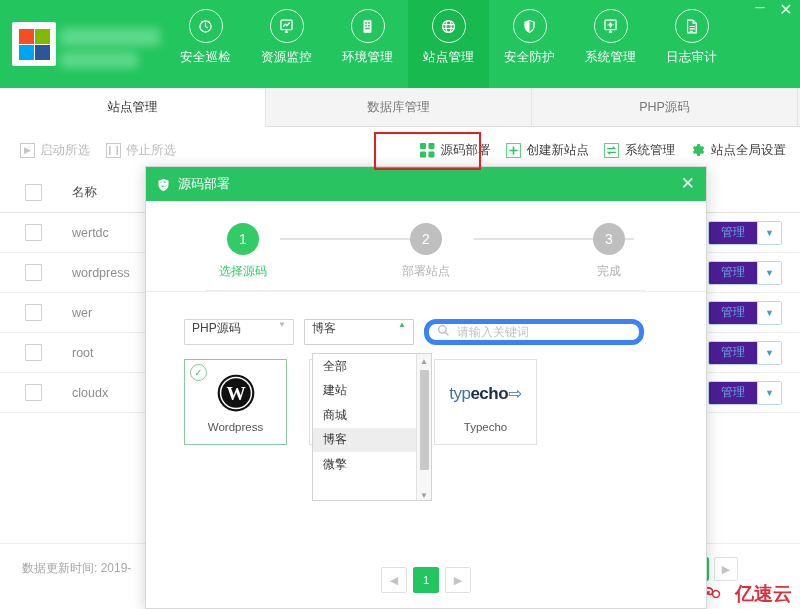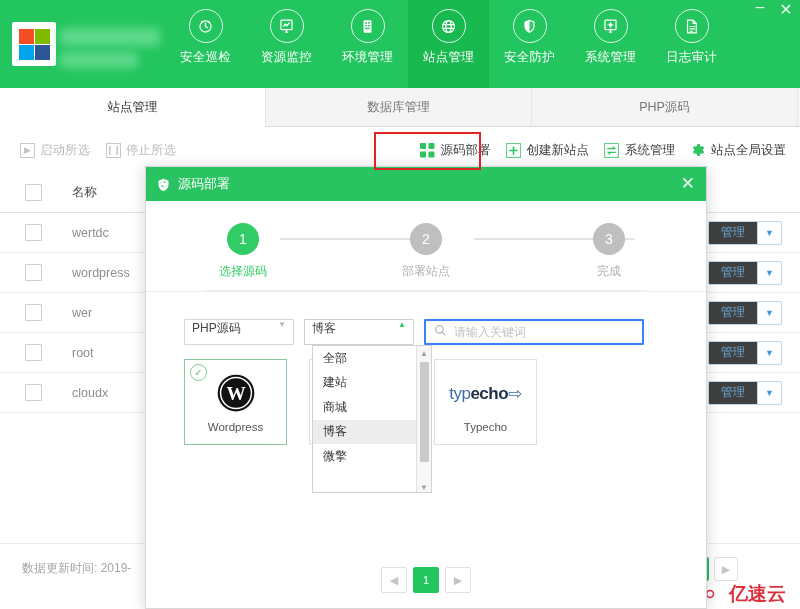--- a/index.html
+++ b/index.html
@@ -98,21 +98,21 @@
     margin-left:25px; border-radius:1px;
   }
   .tname { margin-left:30px; font-size:12.5px; color:#8d8d8d; }
   .trow.head .tname { color:#4b4b4b; }
   .mgbtn {
     position:absolute; right:18px; display:flex; height:24px;
     border:1px solid #bcd9ee; border-radius:2px; overflow:hidden;
   }
   .mgbtn .lbl {
     width:48px; display:flex; align-items:center; justify-content:center;
-    font-size:12px; color:#6aa8d8; background:#404040;
+    font-size:12px; color:#6aa8d8; background:#4c1d95;
   }
   .mgbtn .arw {
     width:24px; display:flex; align-items:center; justify-content:center;
     background:#fff; border-left:1px solid #bcd9ee; color:#3d9ae0; font-size:9px;
   }
 
   
   .footer {
     position:absolute; left:0; top:543px; width:800px; height:66px;
     background:#fff; border-top:1px solid #ececec;
@@ -120,21 +120,21 @@
   .upd { position:absolute; left:22px; top:16px; font-size:12px; color:#a6a6a6; }
   .pgwrap { position:absolute; right:62px; top:13px; display:flex; gap:5px; }
   .pg {
     width:24px; height:24px; border:1px solid #e0e0e0; background:#fff;
     display:flex; align-items:center; justify-content:center;
     font-size:11px; color:#c4c4c4; border-radius:2px;
   }
   .pg.cur { background:#22c55e; border-color:#22c55e; color:#fff; }
 
   .watermark {
-    position:absolute; right:14px; bottom:2px; display:flex; align-items:center;
+    position:absolute; right:8px; bottom:2px; display:flex; align-items:center;
     gap:14px; color:#d8202e; font-size:19px; font-weight:bold; opacity:.92;
   }
 
   
   .modal {
     position:absolute; left:145px; top:166px; width:562px; height:443px;
     background:#fff; border:1px solid #d8d8d8;
     box-shadow:0 2px 14px rgba(0,0,0,.18); z-index:30;
   }
   .mhead {
@@ -180,28 +180,28 @@
   .selbox {
     width:110px; height:26px; border:1px solid #d6d6d6; background:#fff;
     display:flex; align-items:flex-start; padding:0 7px; font-size:12px; color:#444;
     position:relative; border-radius:1px;
   }
   .selbox .cv { flex:1; }
   .selbox .car { font-size:8px; color:#b8b8b8; }
   .selbox.open { border-color:#cfcfcf; }
   .selbox.open .car { color:#33c764; }
   .searchbox {
-    width:220px; height:26px; border:2px solid #3b82f6; background:#fff;
-    display:flex; align-items:center; padding:0 8px; gap:7px; border-radius:1px;
+    width:220px; height:26px; border:5px solid #3b82f6; background:#fff;
+    display:flex; align-items:center; padding:0 8px; gap:7px; border-radius:12px;
   }
   .searchbox .ph { font-size:12px; color:#c3c3c3; }
 
   
   .dropdown {
-    position:absolute; left:166px; top:144px; width:120px; height:148px;
+    position:absolute; left:166px; top:152px; width:120px; height:148px;
     background:#fff; border:1px solid #d2d2d2; z-index:10; overflow:hidden;
   }
   .dd-list { position:absolute; left:0; top:0; width:104px; }
   .dd-item {
     height:24.5px; display:flex; align-items:center; padding-left:10px;
     font-size:12px; color:#333; cursor:pointer;
   }
   .dd-item.sel { background:#ededed; }
   .dd-sb {
     position:absolute; right:0; top:0; width:15px; height:148px;

